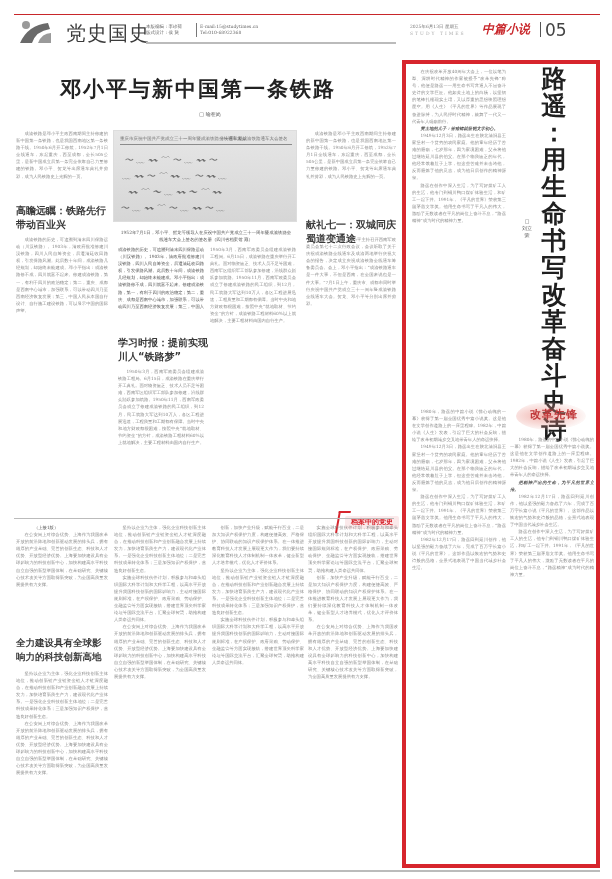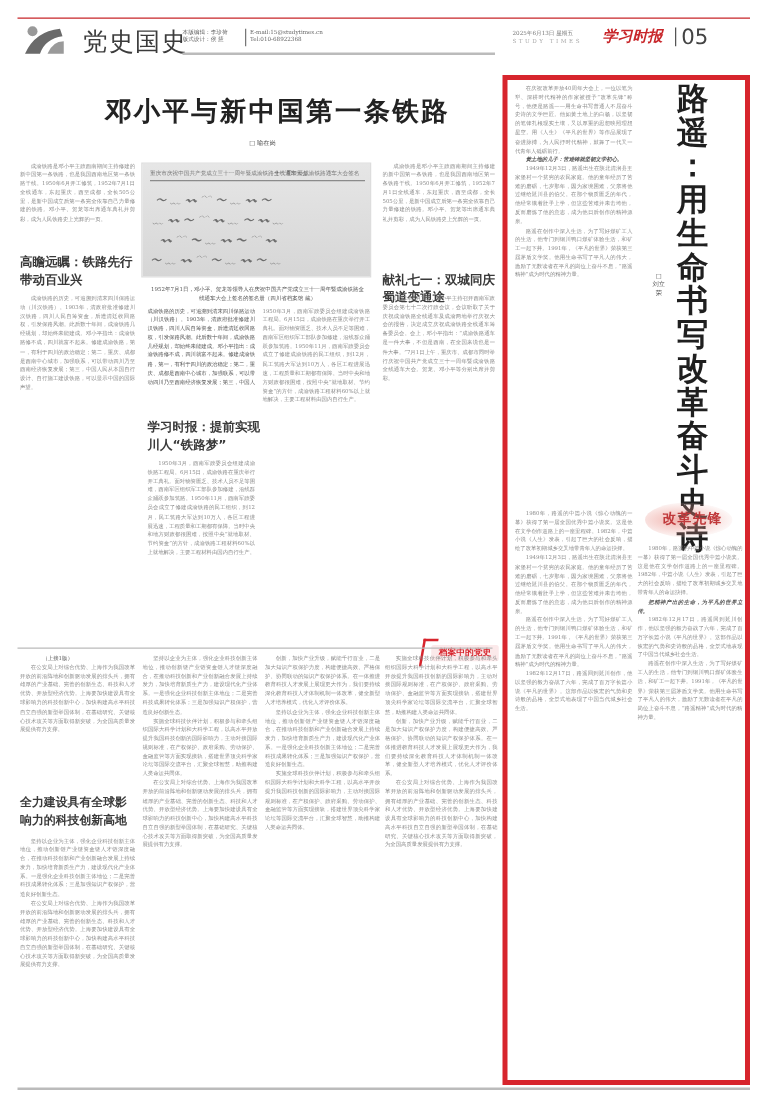--- a/index.html
+++ b/index.html
@@ -12,21 +12,21 @@
   .mast-editors { position: absolute; left: 132px; top: 9px; font-size: 4.5px; line-height: 6px; color: #666; }
   .mast-divider { position: absolute; left: 182px; top: 8px; width: 1px; height: 14px; background: #777; }
   .mast-contact { position: absolute; left: 186px; top: 9px; font-size: 4.5px; line-height: 6px; color: #666; }
   .mast-underline { position: absolute; left: 132px; top: 27px; width: 250px; height: 1.5px; background: #bbb; }
   .mast-date { position: absolute; left: 396px; top: 9px; font-size: 4.5px; color: #777; }
   .mast-en { position: absolute; left: 396px; top: 16px; font-size: 4.5px; color: #aaa; letter-spacing: 2px; }
   .mast-paper { position: absolute; left: 468px; top: 6px; font-size: 12px; color: #c8262a; font-weight: bold; font-style: italic; }
   .mast-sep { position: absolute; left: 526px; top: 7px; width: 1px; height: 15px; background: #555; }
   .mast-page { position: absolute; left: 531px; top: 5px; font-family: "DejaVu Sans", sans-serif; font-size: 17px; color: #444; }
 
-  .main-title { position: absolute; left: 60px; top: 75px; width: 300px; text-align: right; font-size: 21px; font-weight: bold; color: #222; letter-spacing: 2px; }
+  .main-title { position: absolute; left: 60px; top: 75px; width: 300px; text-align: left; font-size: 21px; font-weight: bold; color: #222; letter-spacing: 2px; }
   .byline { position: absolute; left: 150px; top: 111px; width: 120px; text-align: center; font-size: 5px; color: #555; }
 
   .col { position: absolute; font-size: 4.3px; line-height: 7.1px; color: #8a8a8a; text-align: justify; overflow: hidden; }
   .col p { text-indent: 2em; }
   .col .dark { color: #555; }
   .subhead { position: absolute; font-family: "DejaVu Sans", sans-serif; font-weight: bold; font-size: 10px; line-height: 14px; color: #3a3a3a; }
 
   .photo { position: absolute; left: 113px; top: 130px; width: 184px; height: 92px; background: linear-gradient(180deg,#e6e6e6,#d6d6d6); border: 1px solid #ddd; overflow: hidden; }
   .photo-line { position: absolute; height: 1px; background: #444; opacity: .55; }
   .photo-scribble { position: absolute; font-size: 9px; color: #333; opacity: .65; font-style: italic; letter-spacing: 3px; white-space: nowrap; }
@@ -62,21 +62,21 @@
     <div>版式设计：侯 慧</div>
   </div>
   <div class="mast-divider"></div>
   <div class="mast-contact">
     <div>E-mail:15@studytimes.cn</div>
     <div>Tel:010-68922368</div>
   </div>
   <div class="mast-underline"></div>
   <div class="mast-date">2025年6月13日 星期五</div>
   <div class="mast-en">STUDY TIMES</div>
-  <div class="mast-paper">学习时报</div>
+  <div class="mast-paper">中篇小说</div>
   <div class="mast-sep"></div>
   <div class="mast-page">05</div>
 </div>
 
 <div class="main-title">邓小平与新中国第一条铁路</div>
 <div class="byline">□ 喻在岗</div>
 
 <div class="col" style="left:16px; top:130px; width:92px; height:65px;">
   <p>成渝铁路是邓小平主政西南期间主持修建的新中国第一条铁路，也是我国西南地区第一条铁路干线。1950年6月开工修筑，1952年7月1日全线通车，东起重庆，西至成都，全长505公里，是新中国成立后第一条完全依靠自己力量修建的铁路。邓小平、贺龙等出席通车典礼并剪彩，成为人民铁路史上光辉的一页。</p>
 </div>

